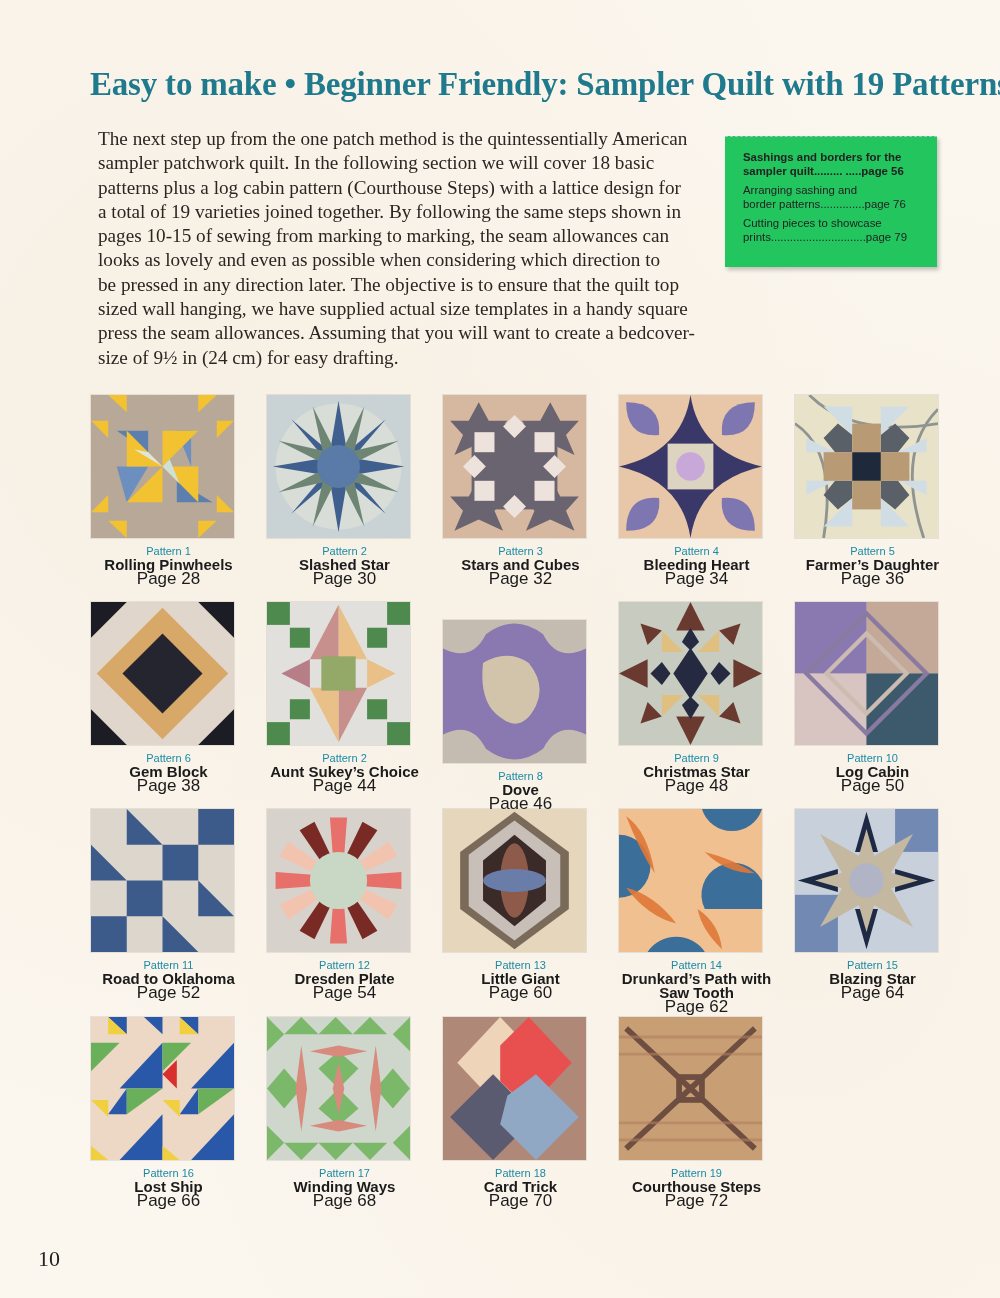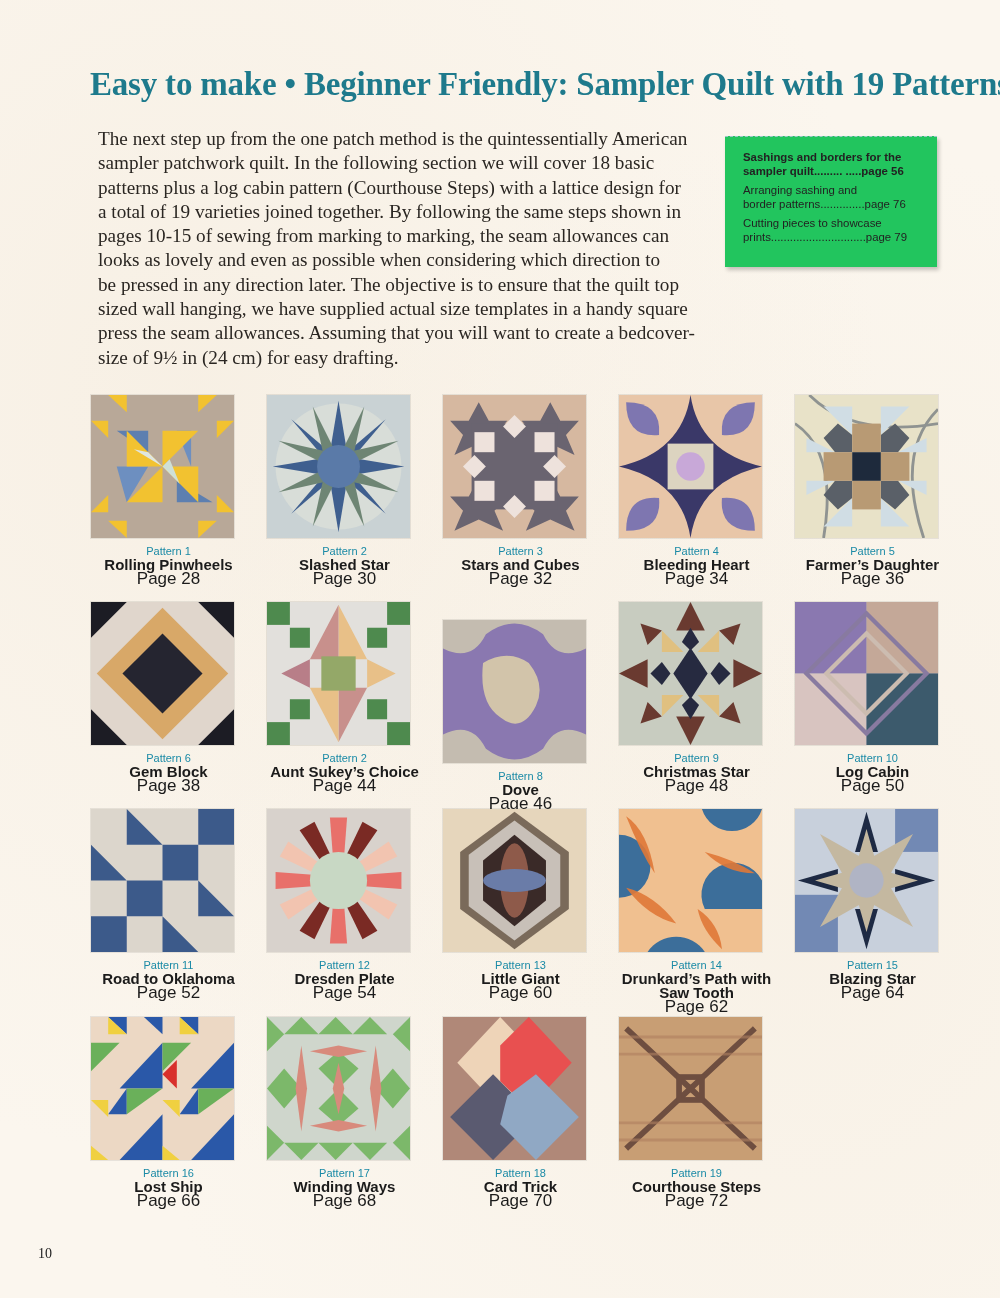--- a/index.html
+++ b/index.html
@@ -53,21 +53,21 @@
     width: 145px; height: 145px; position: relative; overflow: hidden;
     border: 1px solid rgba(0,0,0,0.08);
   }
   .swatch svg { display: block; width: 100%; height: 100%; }
   .cap-num { font-size: 11px; color: #1a8aa6; margin-top: 5px; line-height: 14px; }
   .cap-name { font-size: 15px; color: #1b1b1b; font-weight: bold; line-height: 14px; }
   .cap-name .l { display: block; }
   .cap-page { font-size: 17px; color: #1b1b1b; line-height: 14px; }
   .page-number {
     position: absolute; left: 38px; top: 1246px;
-    font-family: "Liberation Serif", serif; font-size: 14px; color: #222;
+    font-family: "Liberation Serif", serif; font-size: 22px; color: #222;
   }
 </style>
 </head>
 <body>
 
 <div class="page-bg"></div>
 
 <h1 class="title">Easy to make • Beginner Friendly: Sampler Quilt with 19 Patterns</h1>
 
 <div class="intro">

